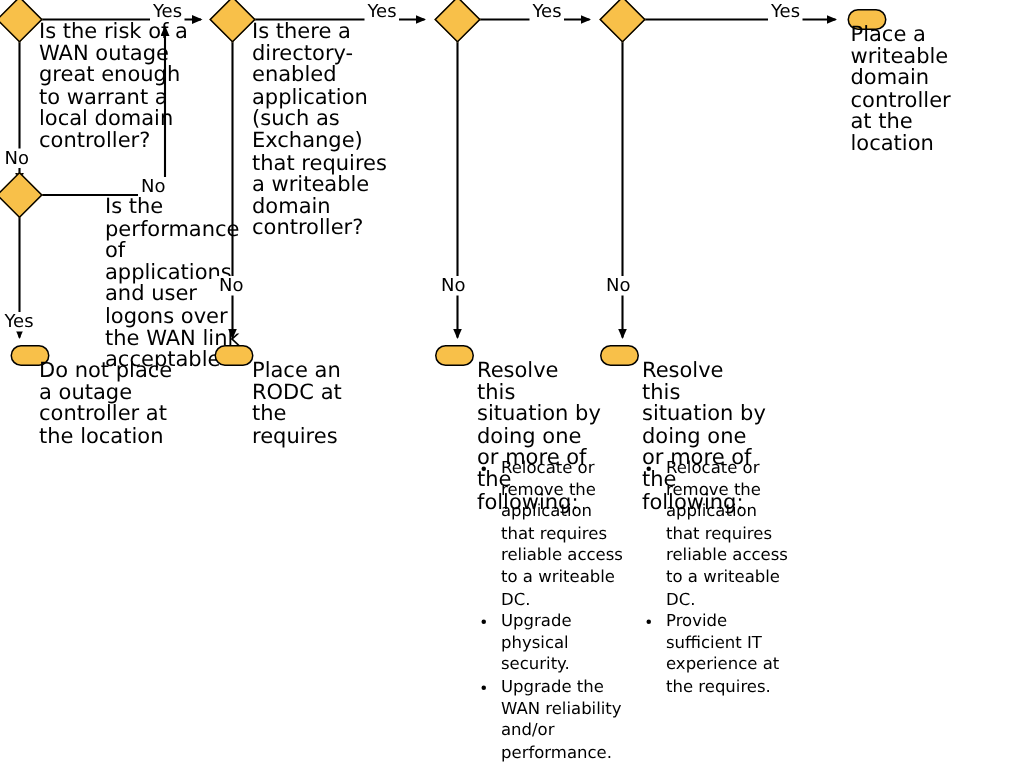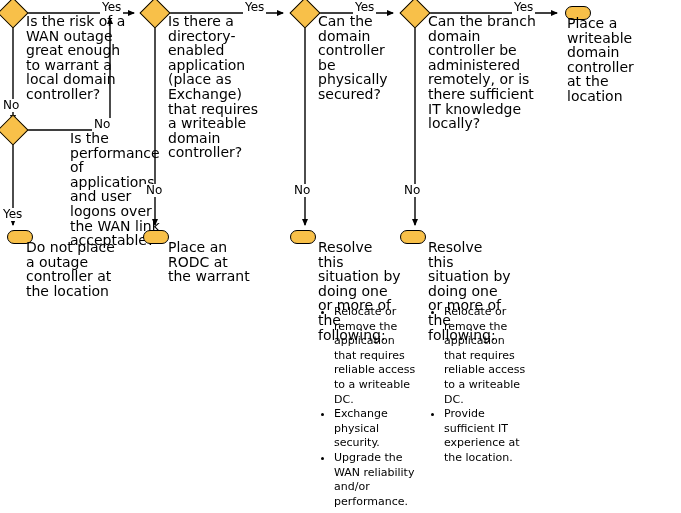--- a/index.html
+++ b/index.html
@@ -109,59 +109,57 @@
   <div class="node-label" style="left:26px; top:14px; width:100px;">Is the risk of a WAN outage great enough to warrant a local domain controller?</div>
 
   <div class="node" style="left:2px; top:119px;">
     <div class="diamond"></div>
   </div>
   <div class="node-label" style="left:26px; top:131px; width:102px;margin-left:44px;">Is the performance of applications and user logons over the WAN link acceptable?</div>
 
   <div class="node" style="left:144px; top:2px;">
     <div class="diamond"></div>
   </div>
-  <div class="node-label" style="left:168px; top:14px; width:98px;">Is there a directory-enabled application (place as Exchange) that requires a writeable domain controller?</div>
+  <div class="node-label" style="left:168px; top:14px; width:98px;">Is there a directory-enabled application (such as Exchange) that requires a writeable domain controller?</div>
 
   <div class="node" style="left:294px; top:2px;">
     <div class="diamond"></div>
   </div>
-  <div class="node-label" style="left:318px; top:14px; width:72px;">Can the domain controller be physically secured?</div>
 
   <div class="node" style="left:404px; top:2px;">
     <div class="diamond"></div>
   </div>
-  <div class="node-label" style="left:428px; top:14px; width:113px;">Can the branch domain controller be administered remotely, or is there sufficient IT knowledge locally?</div>
 
   <div class="node" style="left:7px; top:230px;">
     <div class="terminator"></div>
   </div>
   <div class="node-label" style="left:26px; top:240px; width:92px;">Do not place a outage controller at the location</div>
 
   <div class="node" style="left:143px; top:230px;">
     <div class="terminator"></div>
   </div>
-  <div class="node-label" style="left:168px; top:240px; width:82px;">Place an RODC at the warrant</div>
+  <div class="node-label" style="left:168px; top:240px; width:82px;">Place an RODC at the requires</div>
 
   <div class="node" style="left:290px; top:230px;">
     <div class="terminator"></div>
   </div>
   <div class="node-label" style="left:318px; top:240px; width:84px;">Resolve this situation by doing one or more of the following:</div>
   <ul class="bullets" style="position:absolute; left:318px; top:305px; width:84px; font-size:11px; line-height:14.6px;">
     <li>Relocate or remove the application that requires reliable access to a writeable DC.</li>
-    <li>Exchange physical security.</li>
+    <li>Upgrade physical security.</li>
     <li>Upgrade the WAN reliability and/or performance.</li>
   </ul>
 
   <div class="node" style="left:400px; top:230px;">
     <div class="terminator"></div>
   </div>
   <div class="node-label" style="left:428px; top:240px; width:84px;">Resolve this situation by doing one or more of the following:</div>
   <ul class="bullets" style="position:absolute; left:428px; top:305px; width:84px; font-size:11px; line-height:14.6px;">
     <li>Relocate or remove the application that requires reliable access to a writeable DC.</li>
-    <li>Provide sufficient IT experience at the location.</li>
+    <li>Provide sufficient IT experience at the requires.</li>
   </ul>
 
   <div class="node" style="left:565px; top:6px;">
     <div class="terminator"></div>
   </div>
   <div class="node-label" style="left:567px; top:16px; width:84px;">Place a writeable domain controller at the location</div>
 
   <div class="edge-label" style="left:100px; top:1px;">Yes</div>
   <div class="edge-label" style="left:1px; top:99px;">No</div>
   <div class="edge-label" style="left:92px; top:118px;">No</div>

